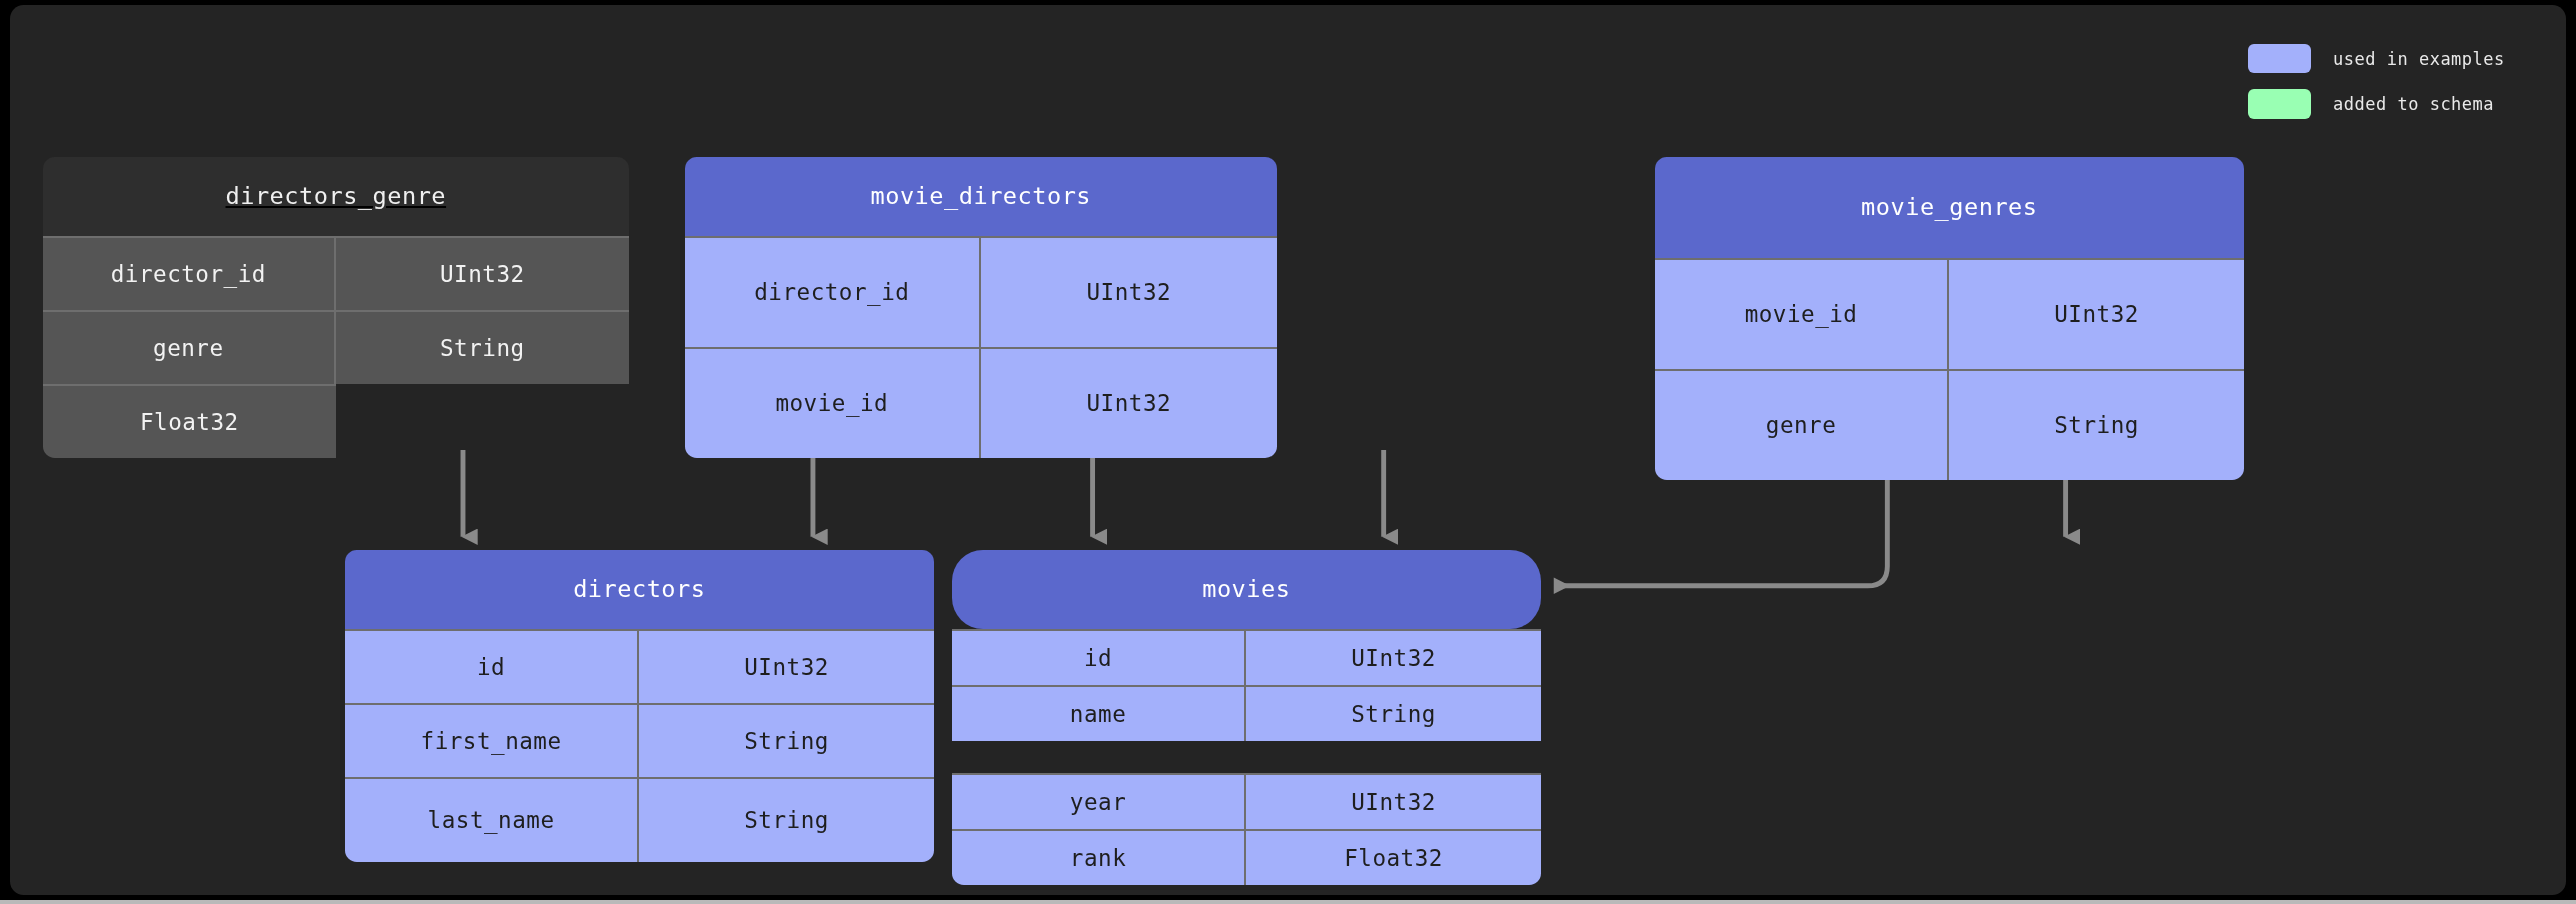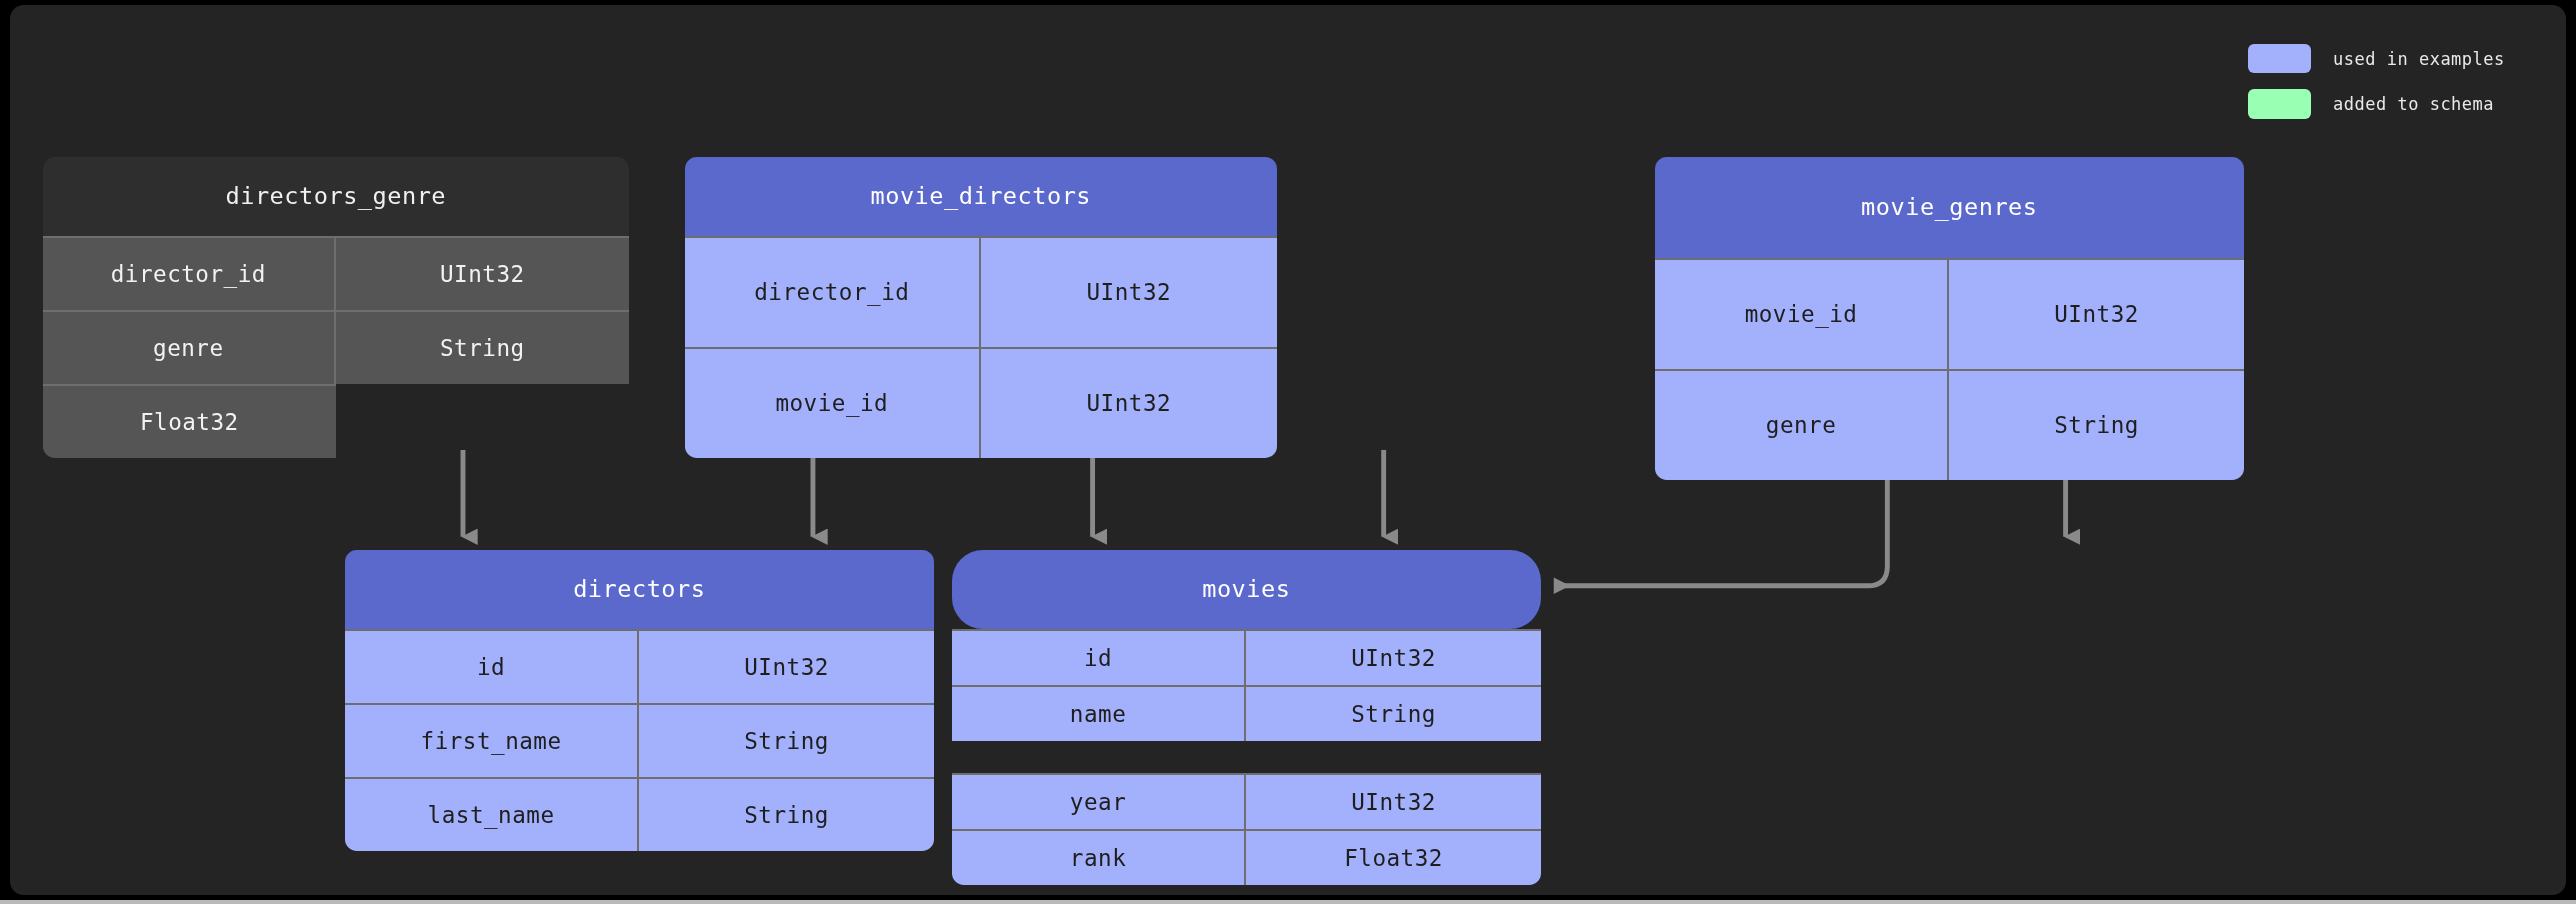--- a/index.html
+++ b/index.html
@@ -92,21 +92,21 @@
   }
   .tcell.type {
     width: 50%;
   }
 
   
   .table.blue .thead { background: #5b68cc; }
   .table.blue .tcell { background: #a3b0fb; color: #1e1e1e; }
 
   
-  .table.grey .thead { background: #2e2e2e; }
+  .table.grey .thead { background: #2e2e2e; text-decoration: underline; }
   .table.grey .thead-label { color: #f0f0f0; }
   .table.grey .tcell { background: #555555; color: #f2f2f2; border-top-color: #6e6e6e; }
 
   
   #links {
     position: absolute;
     left: 0; top: 0;
     width: 2556px;
     height: 890px;
     pointer-events: none;
@@ -211,21 +211,21 @@
       <span class="thead-label">directors</span>
     </div>
     <div class="trow" style="height: 74px;">
       <div class="tcell name">id</div>
       <div class="tcell type">UInt32</div>
     </div>
     <div class="trow" style="height: 74px; justify-content: space-between;">
       <div class="tcell name">first_name</div>
       <div class="tcell type">String</div>
     </div>
-    <div class="trow" style="height: 74px;">
+    <div class="trow" style="height: 85px;">
       <div class="tcell name">last_name</div>
       <div class="tcell type">String</div>
     </div>
   </div>
 
   <div class="table blue" style="left: 942px; top: 545px; width: 589px;">
     <div class="thead" style="height: 79px; border-radius: 31px;">
       <span class="thead-label">movies</span>
     </div>
     <div class="trow" style="height: 56px;">

